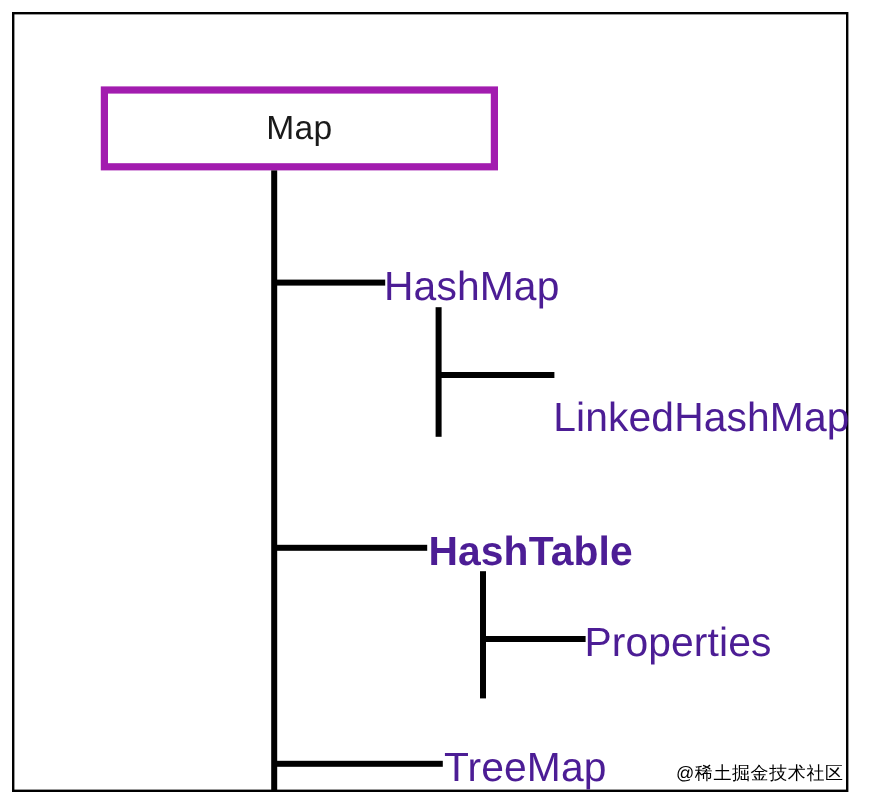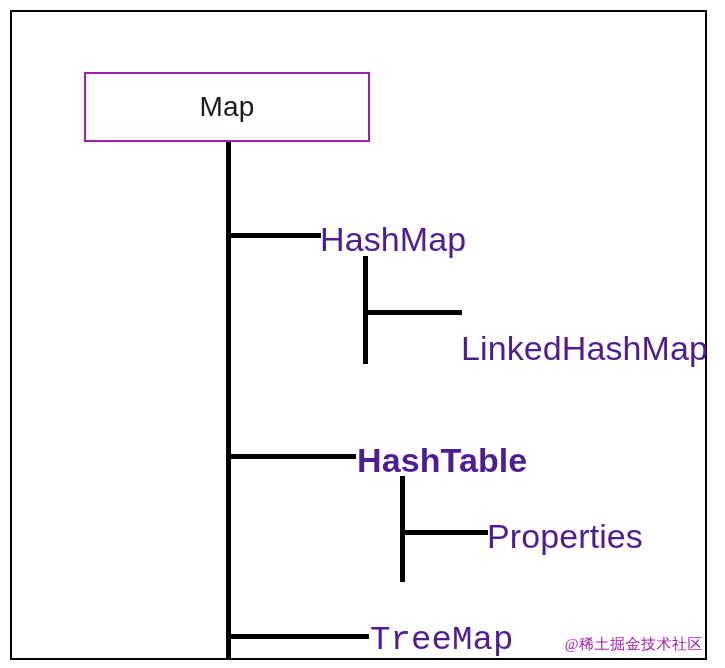--- a/index.html
+++ b/index.html
@@ -25,23 +25,23 @@
     width: 697px;
     height: 650px;
     border: 2px solid #000000;
     box-sizing: border-box;
   }
   
   .node-box {
     position: absolute;
     left: 84px;
     top: 72px;
-    width: 286px;
+    width: 331px;
     height: 70px;
-    border: 2px solid #a21caf;
+    border: 6px solid #a21caf;
     background: #ffffff;
     box-sizing: border-box;
     display: flex;
     align-items: center;
     justify-content: center;
   }
   .node-box-label {
     font-size: 28px;
     color: #1a1a1a;
     letter-spacing: 0.2px;
@@ -64,25 +64,24 @@
     white-space: nowrap;
     line-height: 1;
     letter-spacing: 0.1px;
   }
   
   .watermark {
     position: absolute;
     right: 22px;
     bottom: 14px;
     font-size: 15px;
-    color: #a21caf;
+    color: #000000;
     white-space: nowrap;
     user-select: none;
     letter-spacing: 0.5px;
-    font-family: Liberation Serif, serif;
   }
 </style>
 </head>
 <body>
 
 <div id="canvas">
 
   <div class="figure-border"></div>
 
   <div class="node-box">
@@ -99,17 +98,17 @@
   <div class="leaf-label" style="left:461px; top:299px;margin-top:32px;">LinkedHashMap</div>
 
   <div class="line-h" style="left:228px; top:454px; width:128px; height:5px;"></div>
   <div class="leaf-label" style="left:357px; top:443px;font-weight:bold;">HashTable</div>
 
   <div class="line-v" style="left:400px; top:476px; width:5px; height:106px;"></div>
   <div class="line-h" style="left:402px; top:530px; width:86px; height:5px;"></div>
   <div class="leaf-label" style="left:487px; top:519px;">Properties</div>
 
   <div class="line-h" style="left:228px; top:634px; width:141px; height:5px;"></div>
-  <div class="leaf-label" style="left:370px; top:623px;font-family:Liberation Mono, monospace;">TreeMap</div>
+  <div class="leaf-label" style="left:370px; top:623px;">TreeMap</div>
 
   <div class="watermark">@稀土掘金技术社区</div>
 
 </div>
 
 </body></html>

